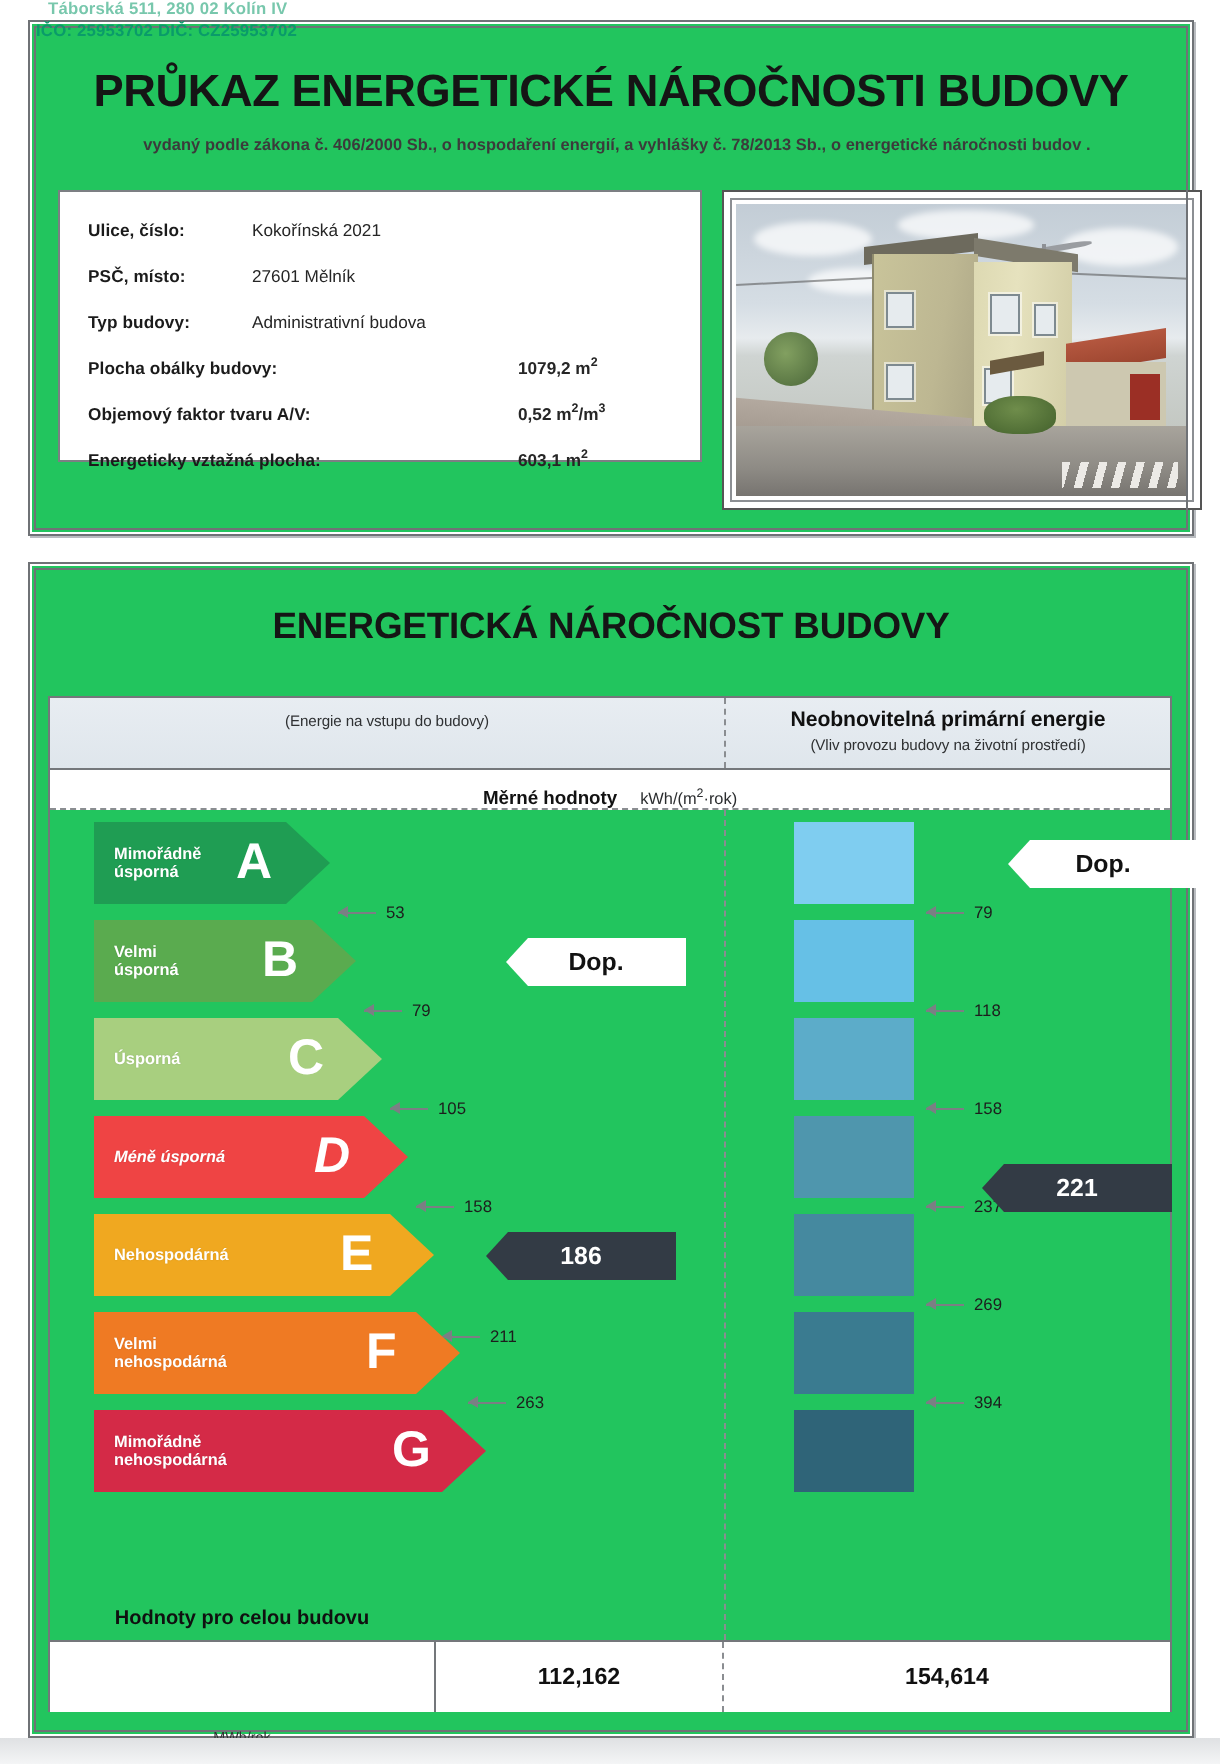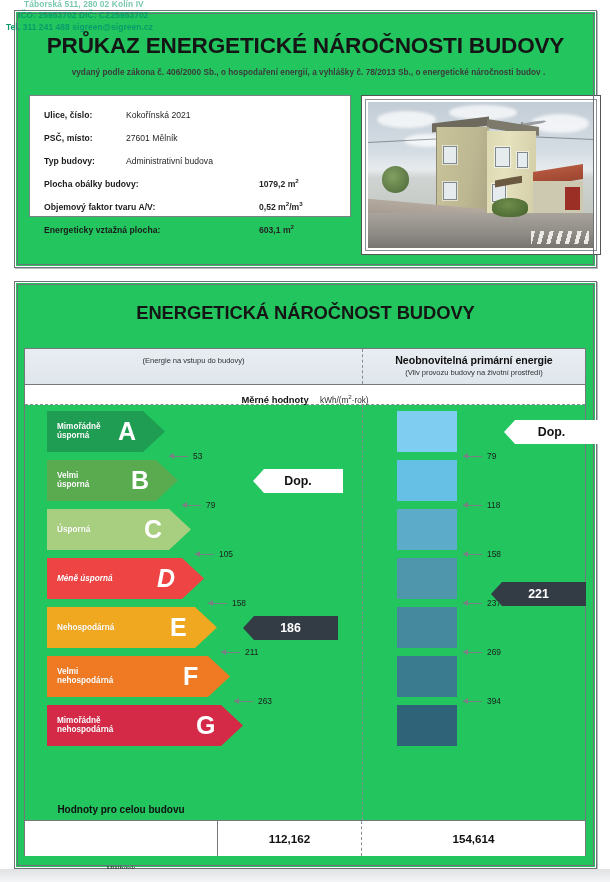--- a/index.html
+++ b/index.html
@@ -64,21 +64,21 @@
     text-align: center;
     font-size: 8.2px;
     font-weight: bold;
     color: #3b3b3b;
     letter-spacing: .05px;
   }
   
   #info-box {
     position: absolute;
     left: 14px; top: 84px;
-    width: 322px; height: 122px;
+    width: 322px; height: 136px;
     box-sizing: border-box;
     border: 1px solid #7c7f83;
     background: #fff;
   }
   .info-row {
     position: absolute;
     left: 14px;
     height: 14px;
     font-size: 8.6px;
     white-space: nowrap;
@@ -370,21 +370,20 @@
     height: 13px;
     background: linear-gradient(#dfe1e3, #f4f5f6);
   }
 </style>
 </head>
 <body>
 
 <div id="stamp">
   <div class="l1">Táborská 511, 280 02 Kolín IV</div>
   <div class="l2">IČO: 25953702  DIČ: CZ25953702</div>
-  <div class="l3">Tel.  311 241 488   sigreen@sigreen.cz</div>
 </div>
 
 <div class="panel" id="panel-top">
   <div id="doc-title">PRŮKAZ ENERGETICKÉ NÁROČNOSTI BUDOVY</div>
   <div id="doc-subtitle">vydaný podle zákona č. 406/2000 Sb., o hospodaření energií, a vyhlášky č. 78/2013 Sb., o energetické náročnosti budov .</div>
 
   <div id="info-box">
       <div class="info-row" style="top: 14px;"><span class="info-label">Ulice, číslo:</span><span class="info-value" style="left: 82px;">Kokořínská 2021</span></div>
       <div class="info-row" style="top: 37px;"><span class="info-label">PSČ, místo:</span><span class="info-value" style="left: 82px;">27601  Mělník</span></div>
       <div class="info-row" style="top: 60px;"><span class="info-label">Typ budovy:</span><span class="info-value" style="left: 82px;">Administrativní budova</span></div>
@@ -483,21 +482,21 @@
         <div class="cletter" style="left: 110px;">D</div>
       </div>
       <div class="thr" style="left: 183px; top: 192px;">
         <span class="ar"></span>
         <span>158</span>
       </div>
       <div class="cls" style="top: 202px; width: 170px; background: rgb(240, 168, 32);">
         <div class="cname">Nehospodárná</div>
         <div class="cletter" style="left: 123px;">E</div>
       </div>
-      <div class="thr" style="left: 196px; top: 241px; text-align: right;">
+      <div class="thr" style="left: 196px; top: 257px; text-align: right;">
         <span class="ar"></span>
         <span>211</span>
       </div>
       <div class="cls" style="top: 251px; width: 183px; background: rgb(239, 122, 35);">
         <div class="cname">Velmi
 nehospodárná</div>
         <div class="cletter" style="left: 136px;">F</div>
       </div>
       <div class="thr" style="left: 209px; top: 290px;">
         <span class="ar"></span>

